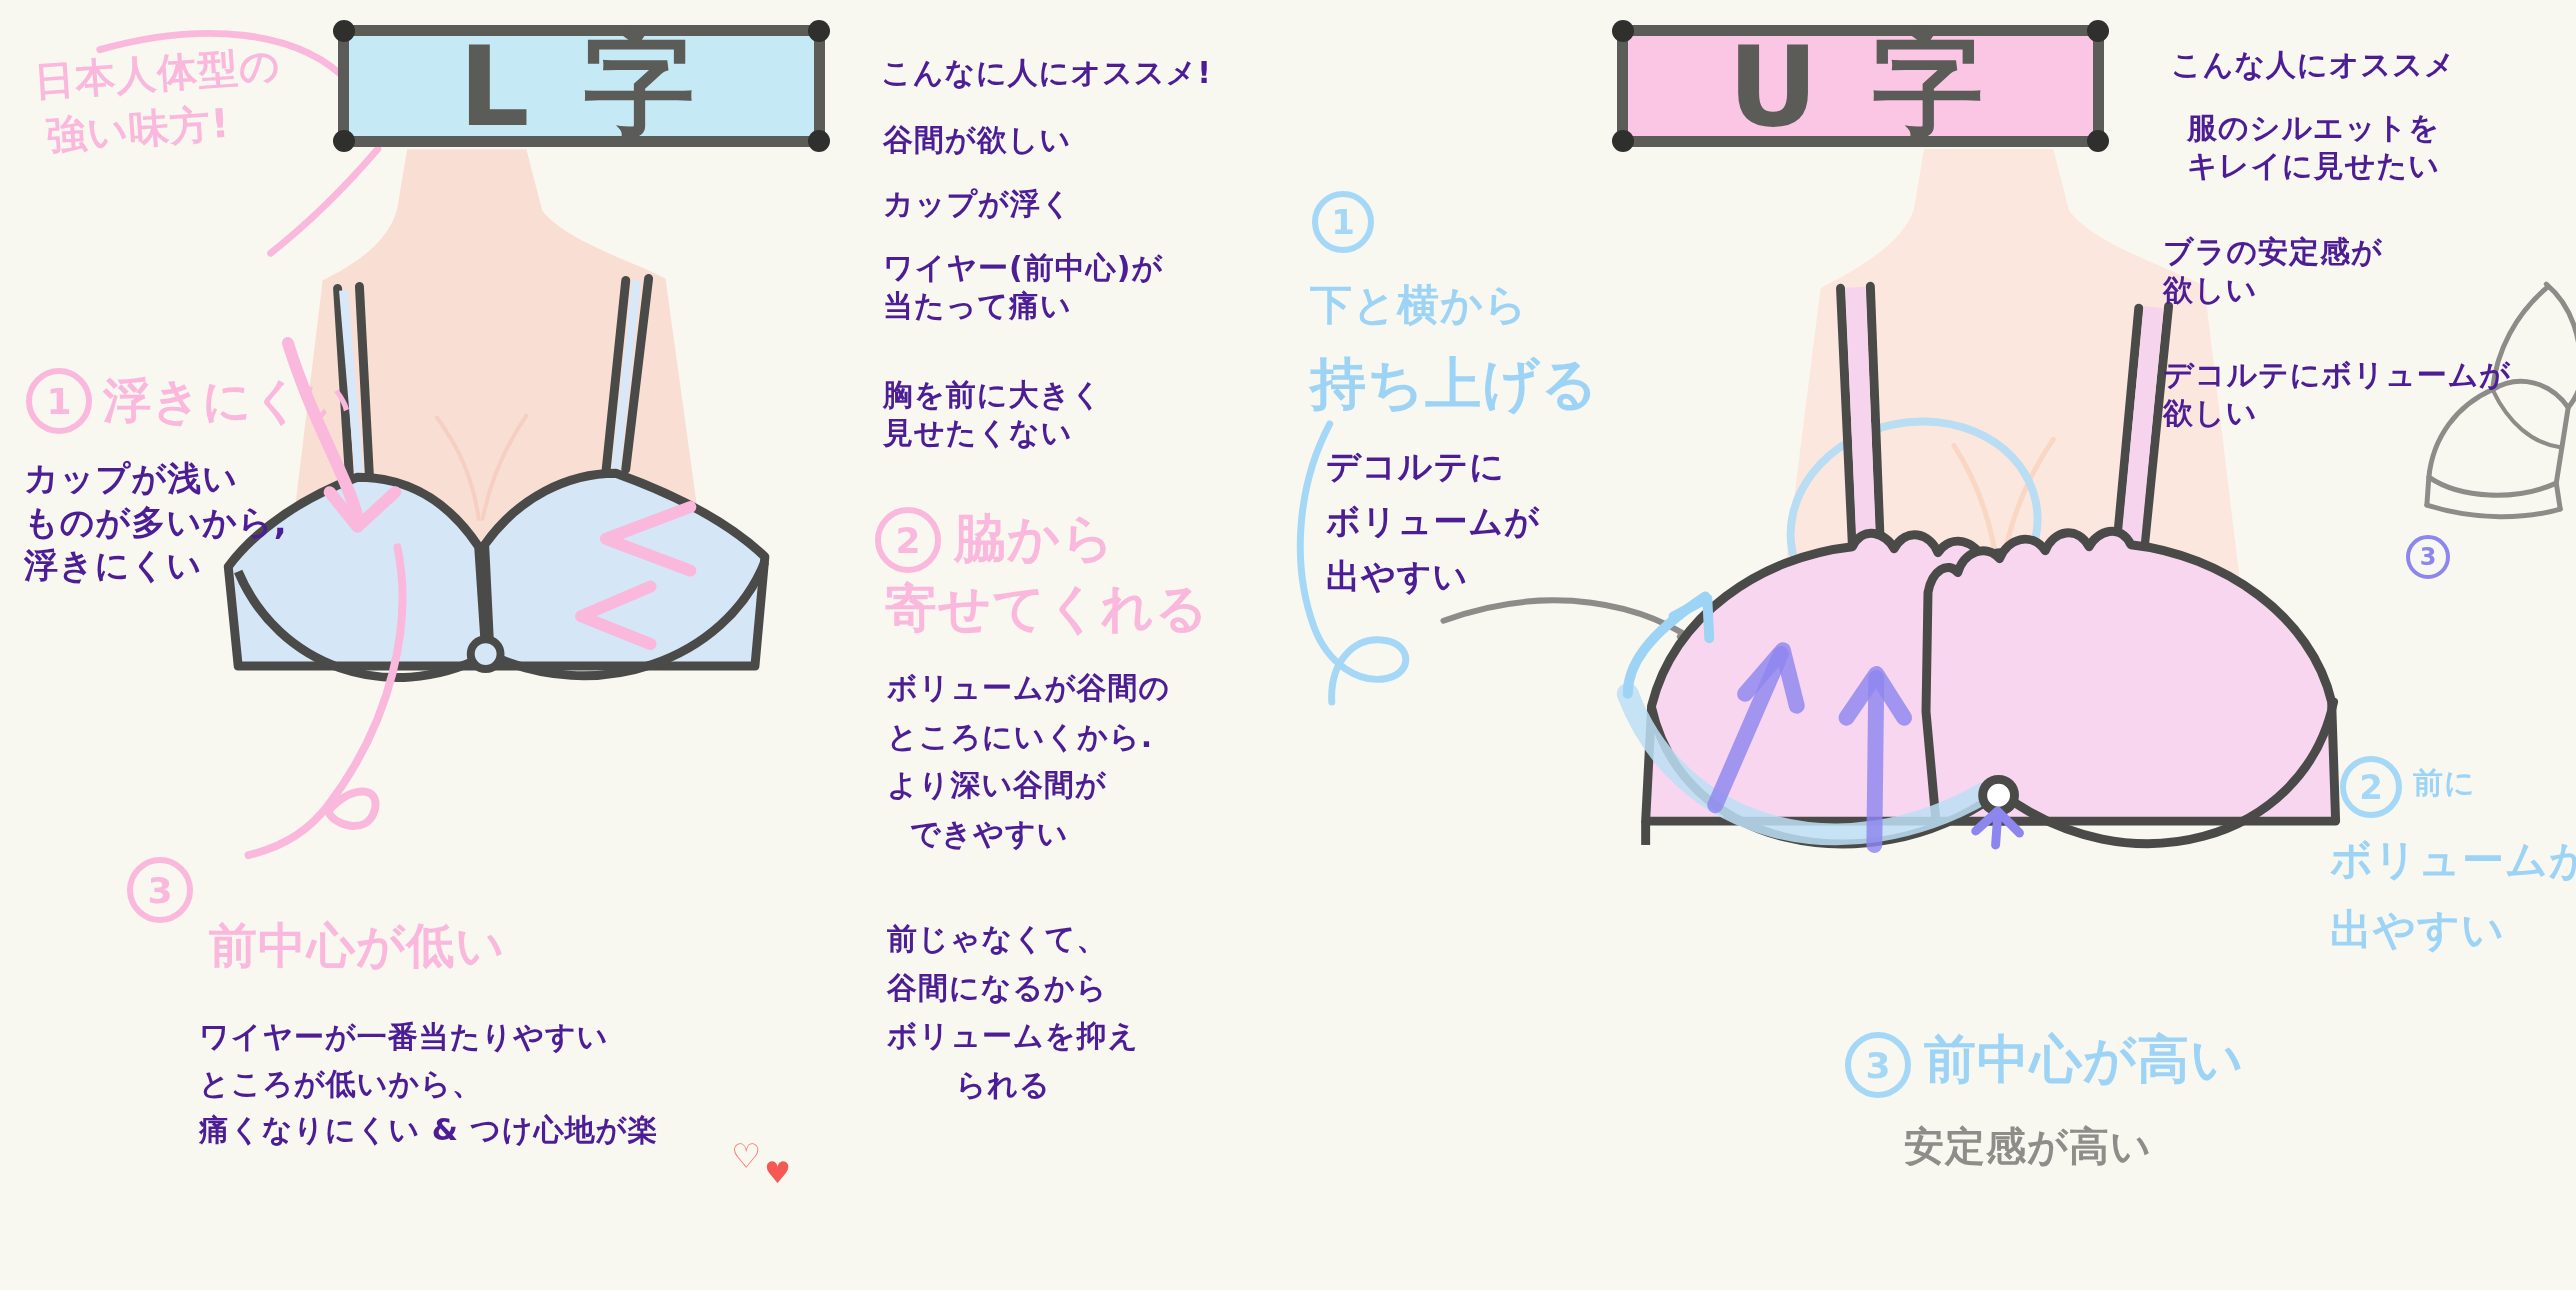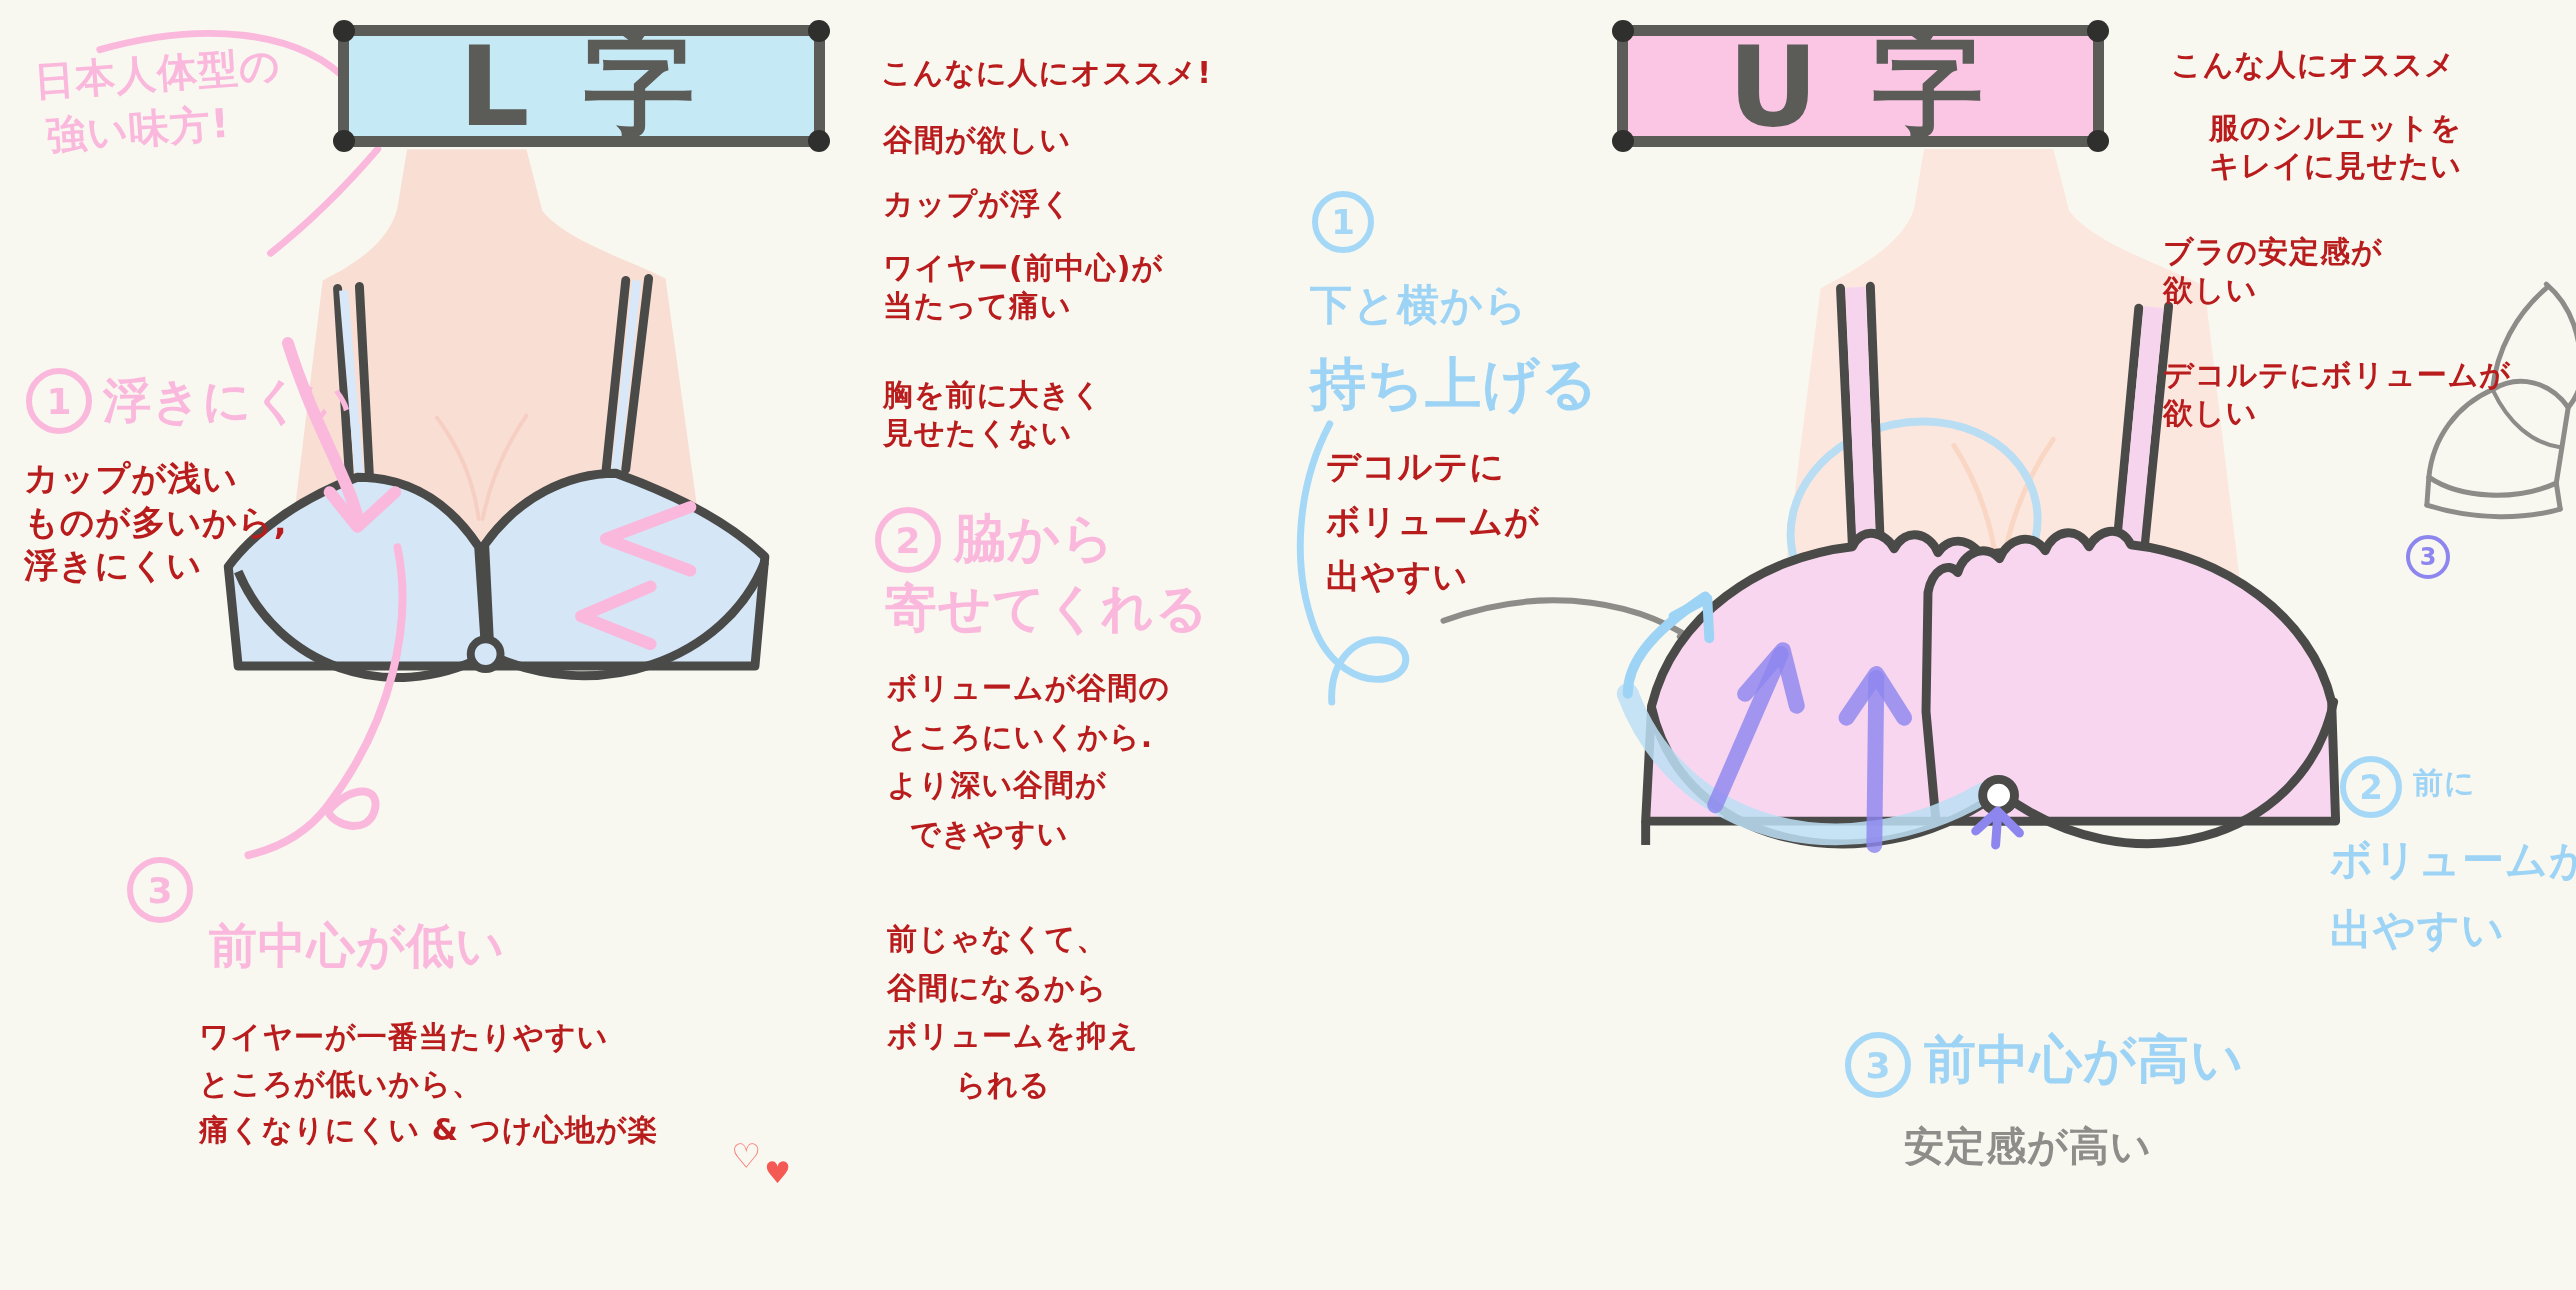--- a/index.html
+++ b/index.html
@@ -16,21 +16,21 @@
   .divider { position:absolute; left:1288px; top:0; width:3px; height:1290px; background:#e7e6de; }
 
   
   .hw {
     position:absolute;
     font-family:"DejaVu Sans","Liberation Sans",sans-serif;
     white-space:pre;
     line-height:1.28;
     letter-spacing:1px;
   }
-  .ink   { color:#b91c1c; font-weight:700; }
+  .ink   { color:#4c1d95; font-weight:700; }
   .pinkL { color:#fbb8dd; font-weight:800; }
   .blue  { color:#9dd4f5; font-weight:800; }
   .sm { font-size:34px; }
   .md { font-size:30px; }
   .xl { font-size:48px; }
 
   
   .circnum{
     position:absolute; border-radius:50%;
     display:flex; align-items:center; justify-content:center;
@@ -230,21 +230,21 @@
       <path d="M96,112 C60,128 36,160 32,200" stroke="#8d8c88" stroke-width="5" fill="none" stroke-linecap="round"></path>
       <path d="M32,200 C64,222 120,224 160,206 L172,130 C154,104 122,96 96,112" stroke="#8d8c88" stroke-width="5" fill="none" stroke-linejoin="round"></path>
       <path d="M172,130 C180,120 186,108 184,96" stroke="#8d8c88" stroke-width="5" fill="none" stroke-linecap="round"></path>
       <path d="M96,112 C112,146 136,166 164,170" stroke="#8d8c88" stroke-width="4" fill="none"></path>
       <path d="M32,200 L30,228" stroke="#8d8c88" stroke-width="5" fill="none" stroke-linecap="round"></path>
       <path d="M160,206 L164,232" stroke="#8d8c88" stroke-width="5" fill="none" stroke-linecap="round"></path>
       <path d="M30,228 C80,244 130,242 164,232" stroke="#8d8c88" stroke-width="5" fill="none" stroke-linecap="round"></path>
     </svg>
 
     <div class="hw ink md" style="left:883px; top:46px;">こんな人にオススメ</div>
-    <div class="hw ink md" style="left:921px; top:109px;">服のシルエットを
+    <div class="hw ink md" style="left:899px; top:109px;">服のシルエットを
 キレイに見せたい</div>
     <div class="hw ink md" style="left:875px; top:233px;">ブラの安定感が
 欲しい</div>
     <div class="hw ink md" style="left:875px; top:356px;">デコルテにボリュームが
 欲しい</div>
 
     <div class="circnum circ-blue" style="left:1052px; top:756px; width:62px; height:62px; font-size:34px;">2</div>
     <div class="hw blue" style="left:1125px; top:764px; font-size:30px;">前に</div>
     <div class="hw blue" style="left:1042px; top:833px; font-size:42px;">ボリュームが</div>
     <div class="hw blue" style="left:1042px; top:903px; font-size:42px;">出やすい</div>

